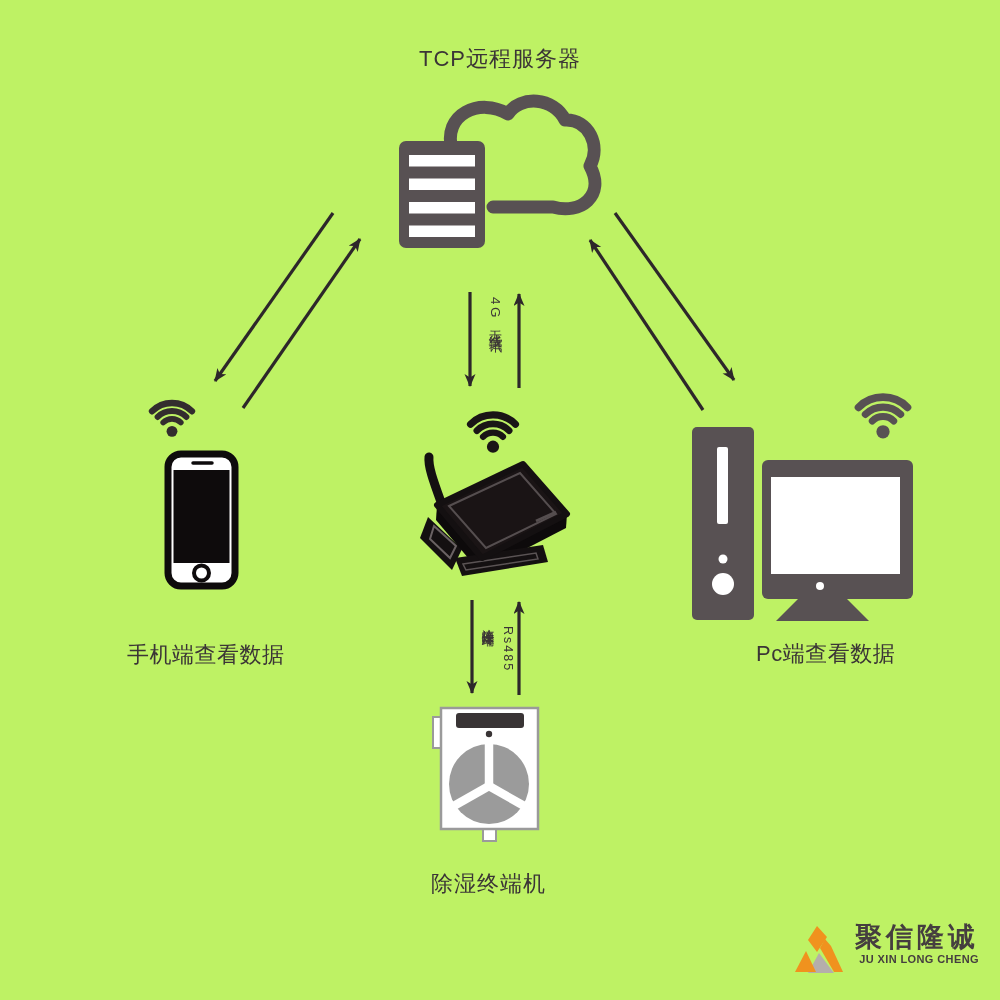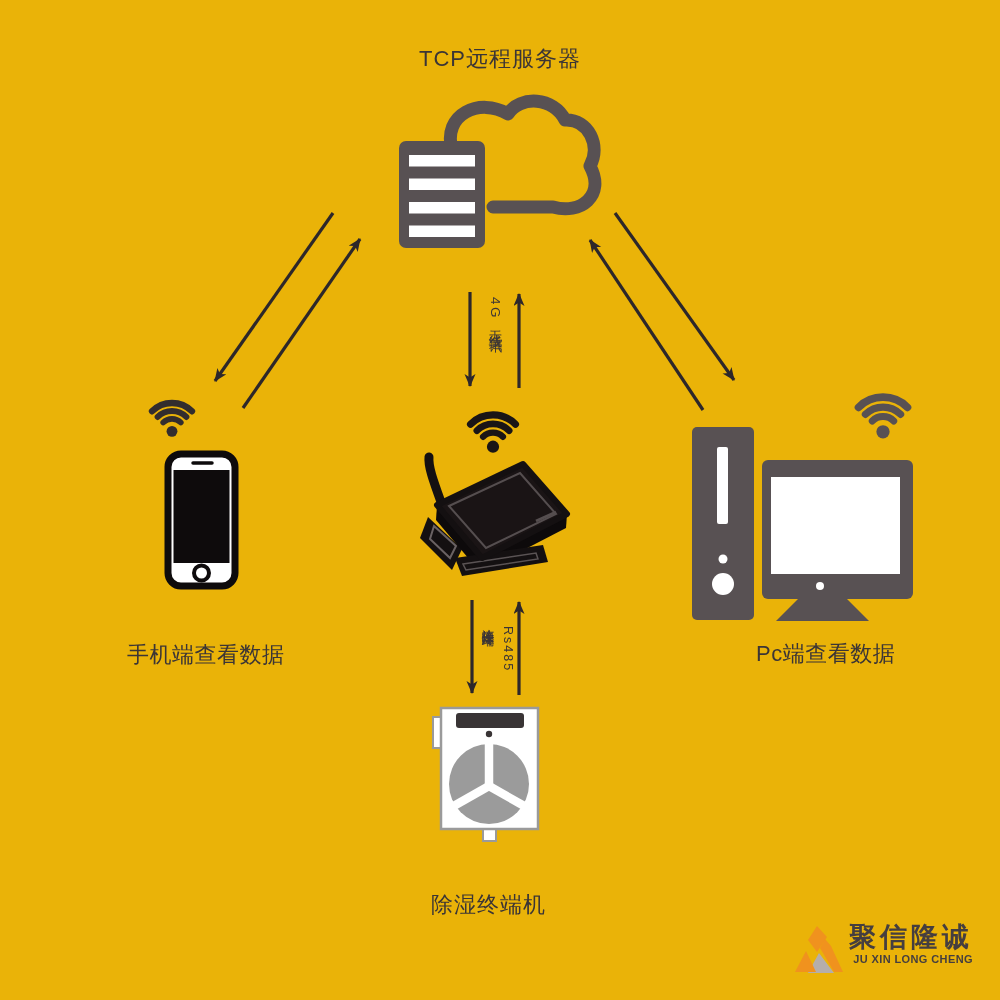--- a/index.html
+++ b/index.html
@@ -1,38 +1,38 @@
 <!DOCTYPE html>
 <html><head>
 <meta charset="utf-8">
 <style>
   html,body{margin:0;padding:0;background:#fff;}
   .canvas{
-    position:relative;width:1000px;height:1000px;background:#eab308;
+    position:relative;width:1000px;height:1000px;background:#bef264;
     font-family:"Liberation Sans","DejaVu Sans",sans-serif;overflow:hidden;
   }
   .art{position:absolute;left:0;top:0;width:1000px;height:1000px;}
   .title{
     position:absolute;top:44px;left:0;width:100%;text-align:center;
     font-size:22px;color:#3b3536;letter-spacing:1px;
   }
   .label{position:absolute;font-size:22px;color:#3b3536;letter-spacing:0.5px;white-space:nowrap;}
   #label-phone{left:127px;top:640px;}
   #label-pc{left:756px;top:639px;}
-  #label-dehum{left:431px;top:869px;letter-spacing:1px;margin-top:21px;}
+  #label-dehum{left:431px;top:869px;letter-spacing:1px;}
   .vtext{
     position:absolute;writing-mode:vertical-rl;text-orientation:mixed;
     color:#3b3536;white-space:nowrap;
   }
   #v4g{left:487px;top:297px;font-size:13.5px;letter-spacing:2.5px;line-height:16px;}
   #vconnect{left:480px;top:619px;font-size:12.5px;letter-spacing:1px;line-height:15px;}
   #vrs{left:500px;top:626px;font-size:12.5px;letter-spacing:2px;line-height:15px;}
   .logo{position:absolute;left:792px;top:921px;display:flex;align-items:flex-start;}
   .logo-mark{width:52px;height:54px;flex:0 0 auto;}
-  .logo-text{margin-left:5px;color:#453e3f;}
+  .logo-text{margin-left:11px;color:#453e3f;}
   .logo-cn{font-size:27px;font-weight:bold;letter-spacing:4px;line-height:32px;white-space:nowrap;}
   .logo-en{font-size:11px;font-weight:bold;letter-spacing:0.4px;line-height:12px;white-space:nowrap;text-align:right;}
 </style>
 </head>
 <body>
 
 <div class="canvas">
 
   <svg class="art" viewBox="0 0 1000 1000" aria-hidden="true">
     <defs>

